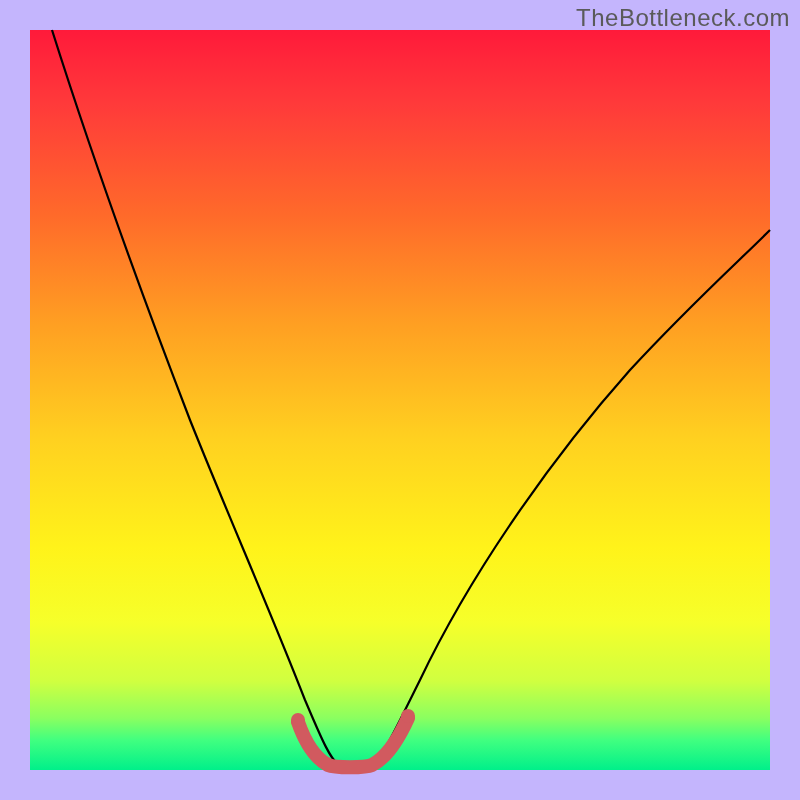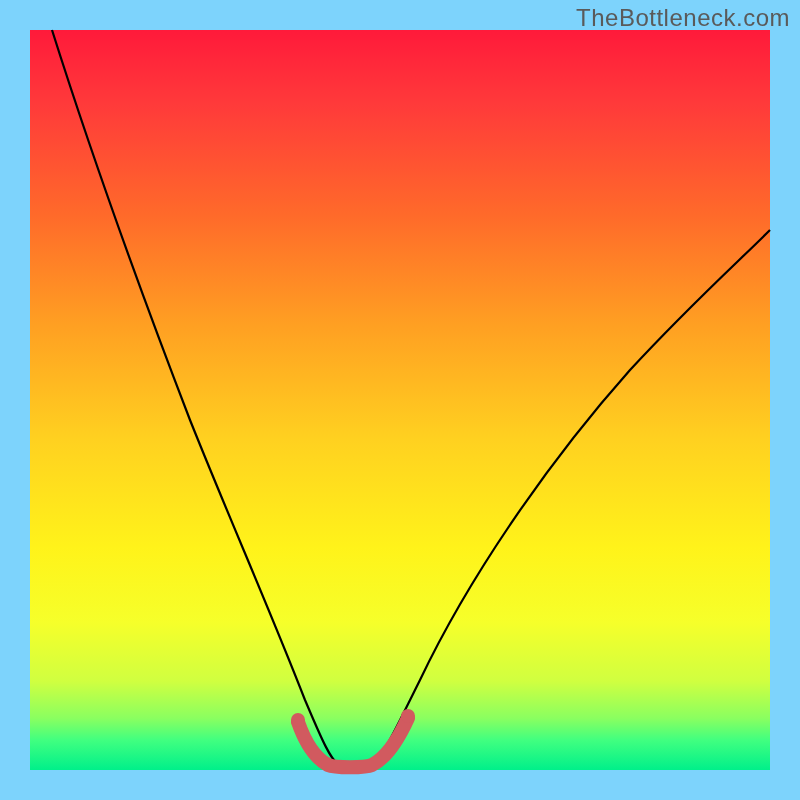--- a/index.html
+++ b/index.html
@@ -9,21 +9,21 @@
     height: 800px;
     background: #000;
     overflow: hidden;
   }
   .frame {
     position: absolute;
     left: 0;
     top: 0;
     width: 800px;
     height: 800px;
-    background: #7dd3fc;
+    background: #c4b5fd;
   }
   .plot-area {
     position: absolute;
     left: 30px;
     top: 30px;
     width: 740px;
     height: 740px;
     background: linear-gradient(to bottom,
       #ff1a3a 0%,
       #ff3a3a 10%,

